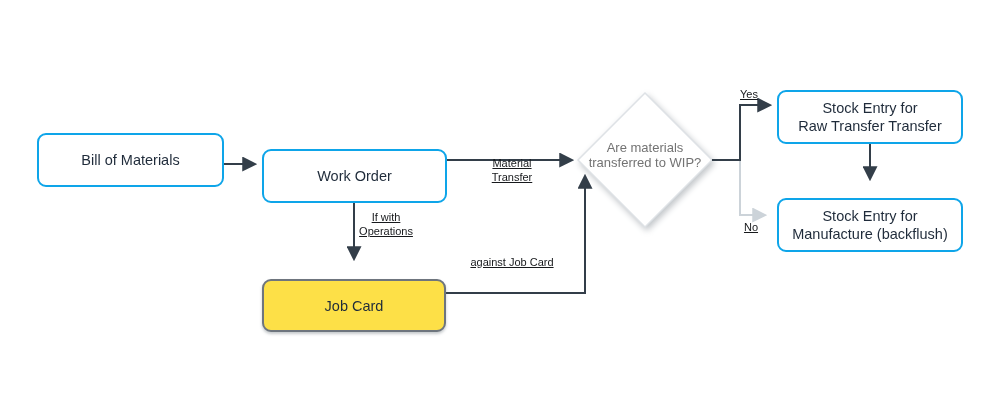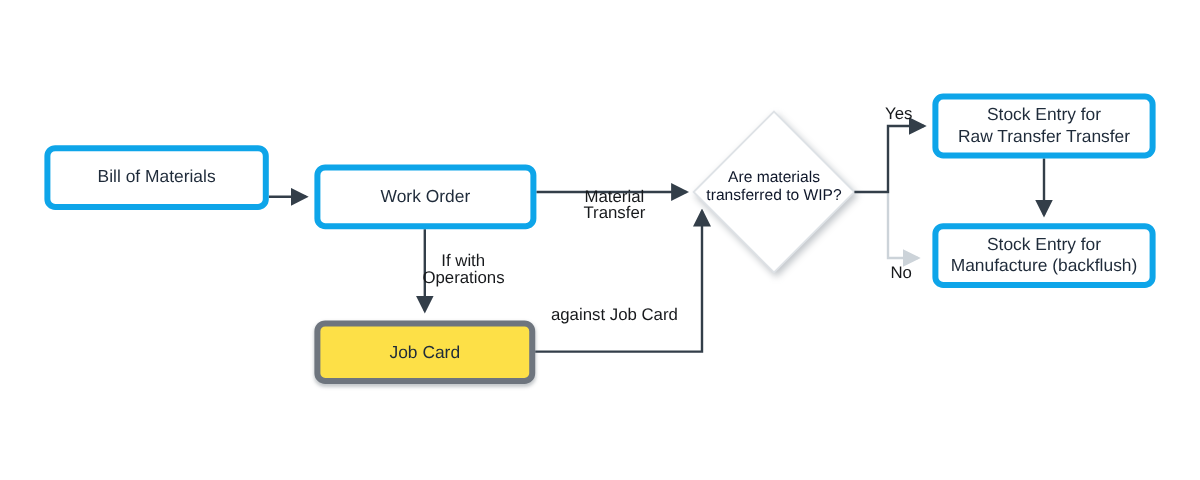--- a/index.html
+++ b/index.html
@@ -14,56 +14,58 @@
   .wires { position: absolute; left: 0; top: 0; }
 
   .node {
     position: absolute;
     box-sizing: border-box;
     display: flex;
     flex-direction: column;
     align-items: center;
     justify-content: center;
     background: #ffffff;
-    border: 5px solid #0ea5e9;
+    border: 2px solid #0ea5e9;
     border-radius: 9px;
     color: #1f2b3a;
     font-size: 14.5px;
     line-height: 18px;
     text-align: center;
     z-index: 2;
+    margin-top: 12px;
   }
   .node span { display: block; }
 
   .node-bom   { left: 37px;  top: 121px; width: 187px; height: 54px; }
   .node-wo    { left: 262px; top: 137px; width: 185px; height: 54px; }
   .node-jc    { left: 262px; top: 267px; width: 184px; height: 53px;
                 background: #fde047; border-color: #6e757e;
                 box-shadow: 0 2px 3px rgba(90,100,110,0.35); }
   .node-se-rm { left: 777px; top: 78px;  width: 186px; height: 54px; }
   .node-se-mf { left: 777px; top: 186px; width: 186px; height: 54px; }
 
   .decision-text {
     position: absolute;
     left: 582px; top: 140px; width: 126px;
     text-align: center;
-    color: #0f172a;
+    color: #737373;
     font-size: 13px;
     line-height: 15px;
     z-index: 2;
   }
   .decision-text span { display: block; }
 
   .edge-label {
     position: absolute;
     color: #17191c;
-    font-size: 14px;
+    font-size: 11px;
     line-height: 13.5px;
     text-align: center;
     z-index: 2;
+    text-decoration: underline;
   }
   .edge-label span { display: block; }
   .lbl-material  { left: 477px; top: 129px; width: 70px; margin-top: 28px; }
   .lbl-ifops     { left: 352px; top: 211px; width: 68px; }
   .lbl-ifjc      { left: 444px; top: 256px; width: 136px; }
   .lbl-yes       { left: 737px; top: 88px;  width: 24px; }
   .lbl-no        { left: 739px; top: 221px; width: 24px; }
 </style>
 </head>
 <body>

